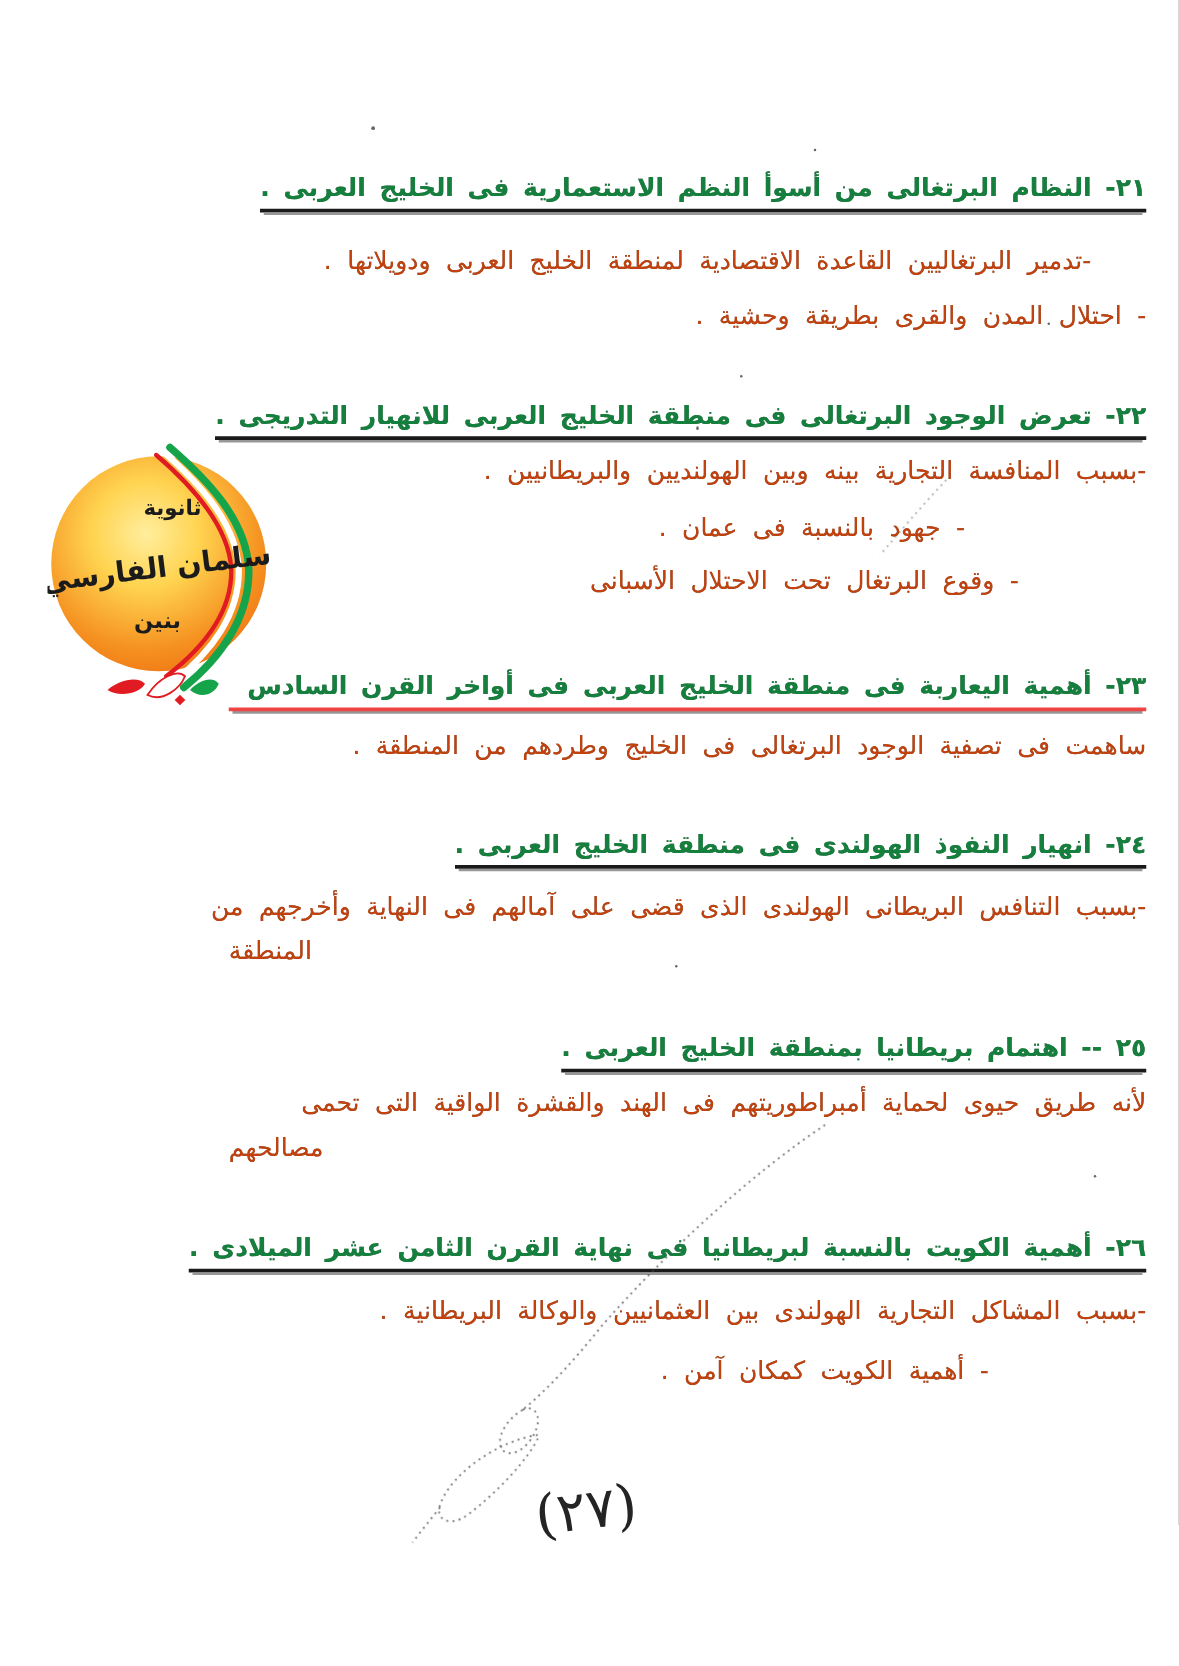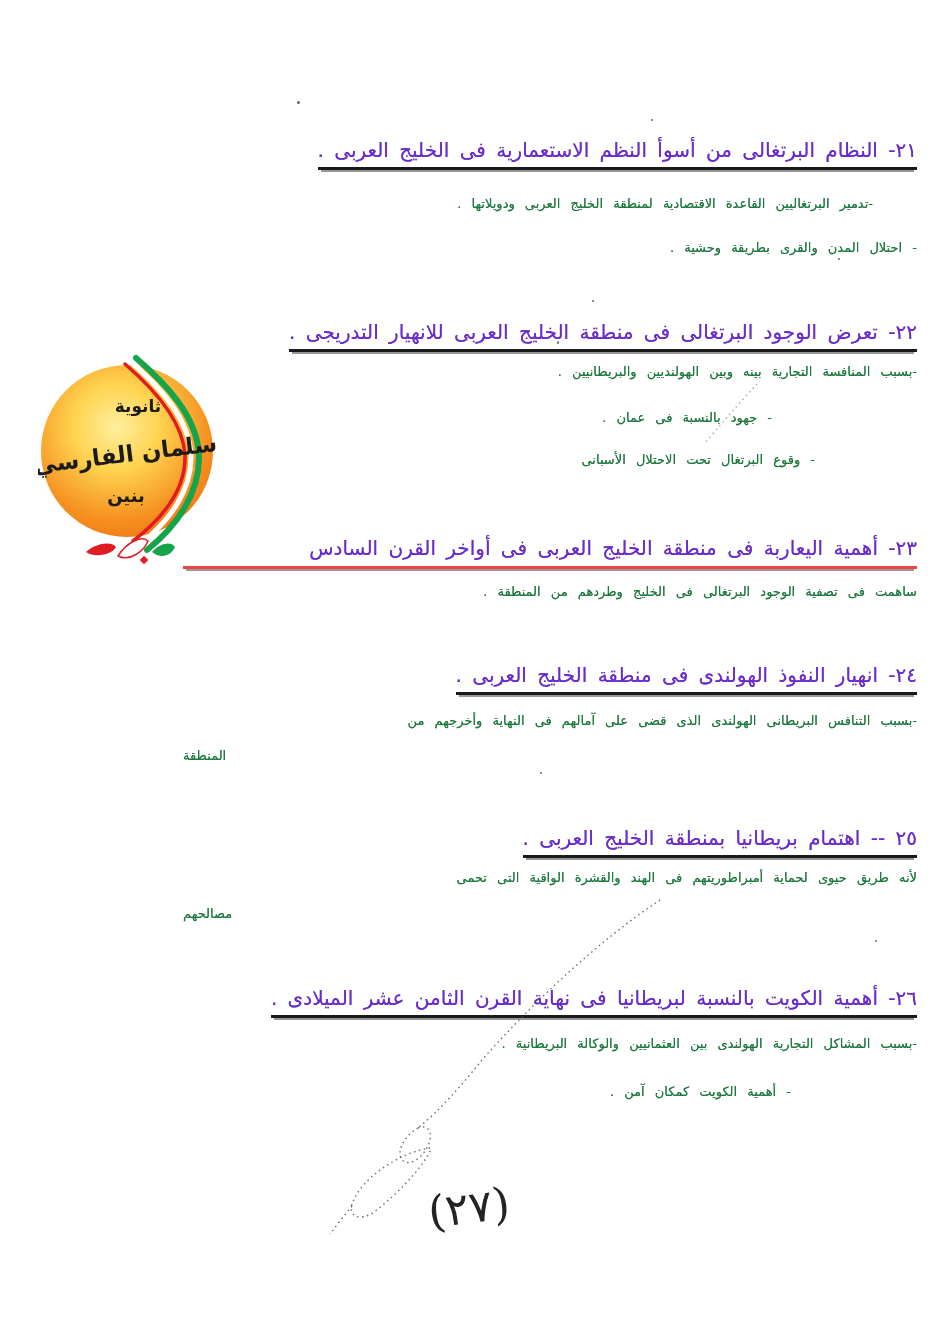--- a/index.html
+++ b/index.html
@@ -4,25 +4,25 @@
 <style>
   html,body{margin:0;padding:0;background:#9a9a9a;}
   .page{
     position:relative;width:943px;height:1333px;background:#ffffff;
     overflow:hidden;margin:0 auto;
     font-family:"DejaVu Sans",sans-serif;color:#1c1c1c;
   }
   .content{position:absolute;left:183px;right:26px;top:0;direction:rtl;}
   .ln{
     position:absolute;left:0;right:0;text-align:right;direction:rtl;
-    font-size:13px;line-height:1.25;white-space:nowrap;
-    word-spacing:6px;color:#15803d;
+    font-size:20px;line-height:1.25;white-space:nowrap;
+    word-spacing:6px;color:#c2410c;
     text-shadow:0 0 .5px rgba(0,0,0,.55);
   }
-  .hd{font-weight:normal;font-size:20px;word-spacing:4px;color:#6d28d9;}
+  .hd{font-weight:bold;font-size:20px;word-spacing:4px;color:#15803d;}
   .hd .u{
     border-bottom:3px solid #1a1a1a;padding-bottom:5px;
     box-shadow:0 5px 0 -3px rgba(25,25,25,.45);
   }
   .u-block{
     border-bottom:3px solid #ef4444;padding-bottom:5px;
     box-shadow:0 5px 0 -3px rgba(25,25,25,.45);
   }
   .ln-left{text-align:left;}
   .pagenum{

